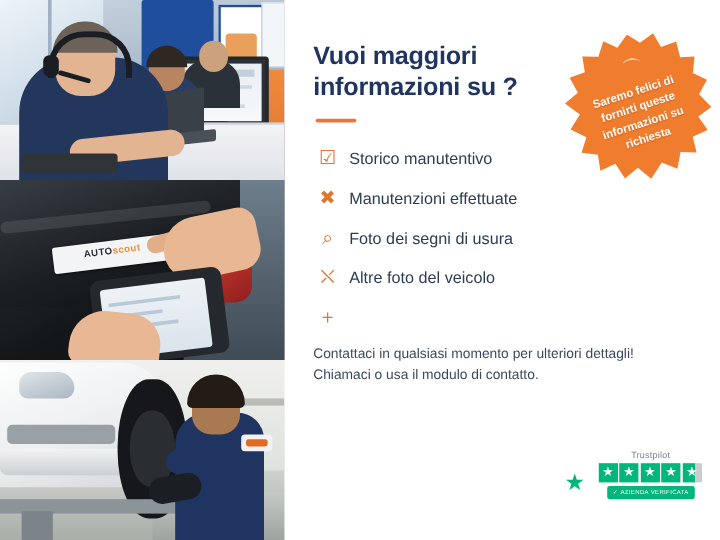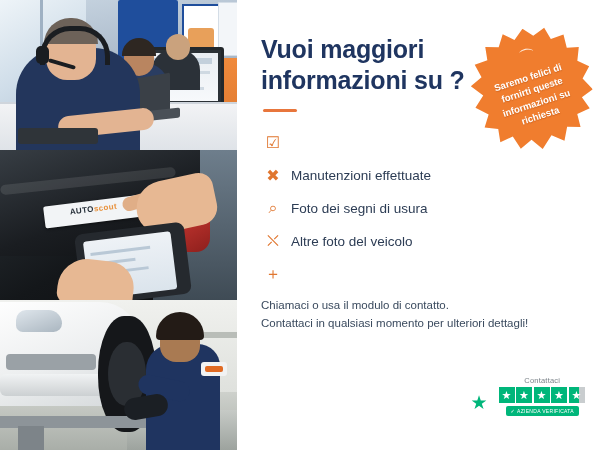--- a/index.html
+++ b/index.html
@@ -284,21 +284,21 @@
 
   
   .content {
     position: relative;
     flex: 1 1 auto;
     padding: 34px 20px 0 24px;
     box-sizing: border-box;
   }
   .headline {
     margin: 0;
-    font-size: 25px;
+    font-size: 21px;
     line-height: 1.22;
     font-weight: bold;
     color: #1f3560;
     letter-spacing: -0.2px;
     max-width: 210px;
   }
   .rule {
     width: 34px;
     height: 3px;
     background: #e8763c;
@@ -473,50 +473,51 @@
 
     <div class="badge-wrap">
       <div class="burst"></div>
       <div class="burst-icon">⌒</div>
       <div class="burst-text">Saremo felici di fornirti queste informazioni su richiesta</div>
     </div>
 
     <ul class="features">
       <li class="feature">
         <span class="fic">☑</span>
+        <span class="flabel">Storico manutentivo</span>
       </li>
       <li class="feature">
         <span class="fic">✖</span>
         <span class="flabel">Manutenzioni effettuate</span>
       </li>
       <li class="feature">
         <span class="fic">⌕</span>
         <span class="flabel">Foto dei segni di usura</span>
       </li>
       <li class="feature">
         <span class="fic">⛌</span>
         <span class="flabel">Altre foto del veicolo</span>
       </li>
       <li class="feature">
         <span class="fic">＋</span>
       </li>
     </ul>
 
 
     <div class="sub">
+      <div>Contattaci in qualsiasi momento per ulteriori dettagli!</div>
       <div>Chiamaci o usa il modulo di contatto.</div>
-      <div>Contattaci in qualsiasi momento per ulteriori dettagli!</div>
     </div>
 
     <div class="tp">
       <div class="tp-logo">
         <span class="tp-star-logo">★</span>
       </div>
       <div class="tp-right">
-        <div class="tp-exc">Contattaci</div>
+        <div class="tp-exc">Trustpilot</div>
         <div class="tp-stars">
           <span class="tp-box">★</span>
           <span class="tp-box">★</span>
           <span class="tp-box">★</span>
           <span class="tp-box">★</span>
           <span class="tp-box half">★</span>
         </div>
         <div class="tp-verified">
           <span class="chk">✓</span>
           <span>AZIENDA VERIFICATA</span>

